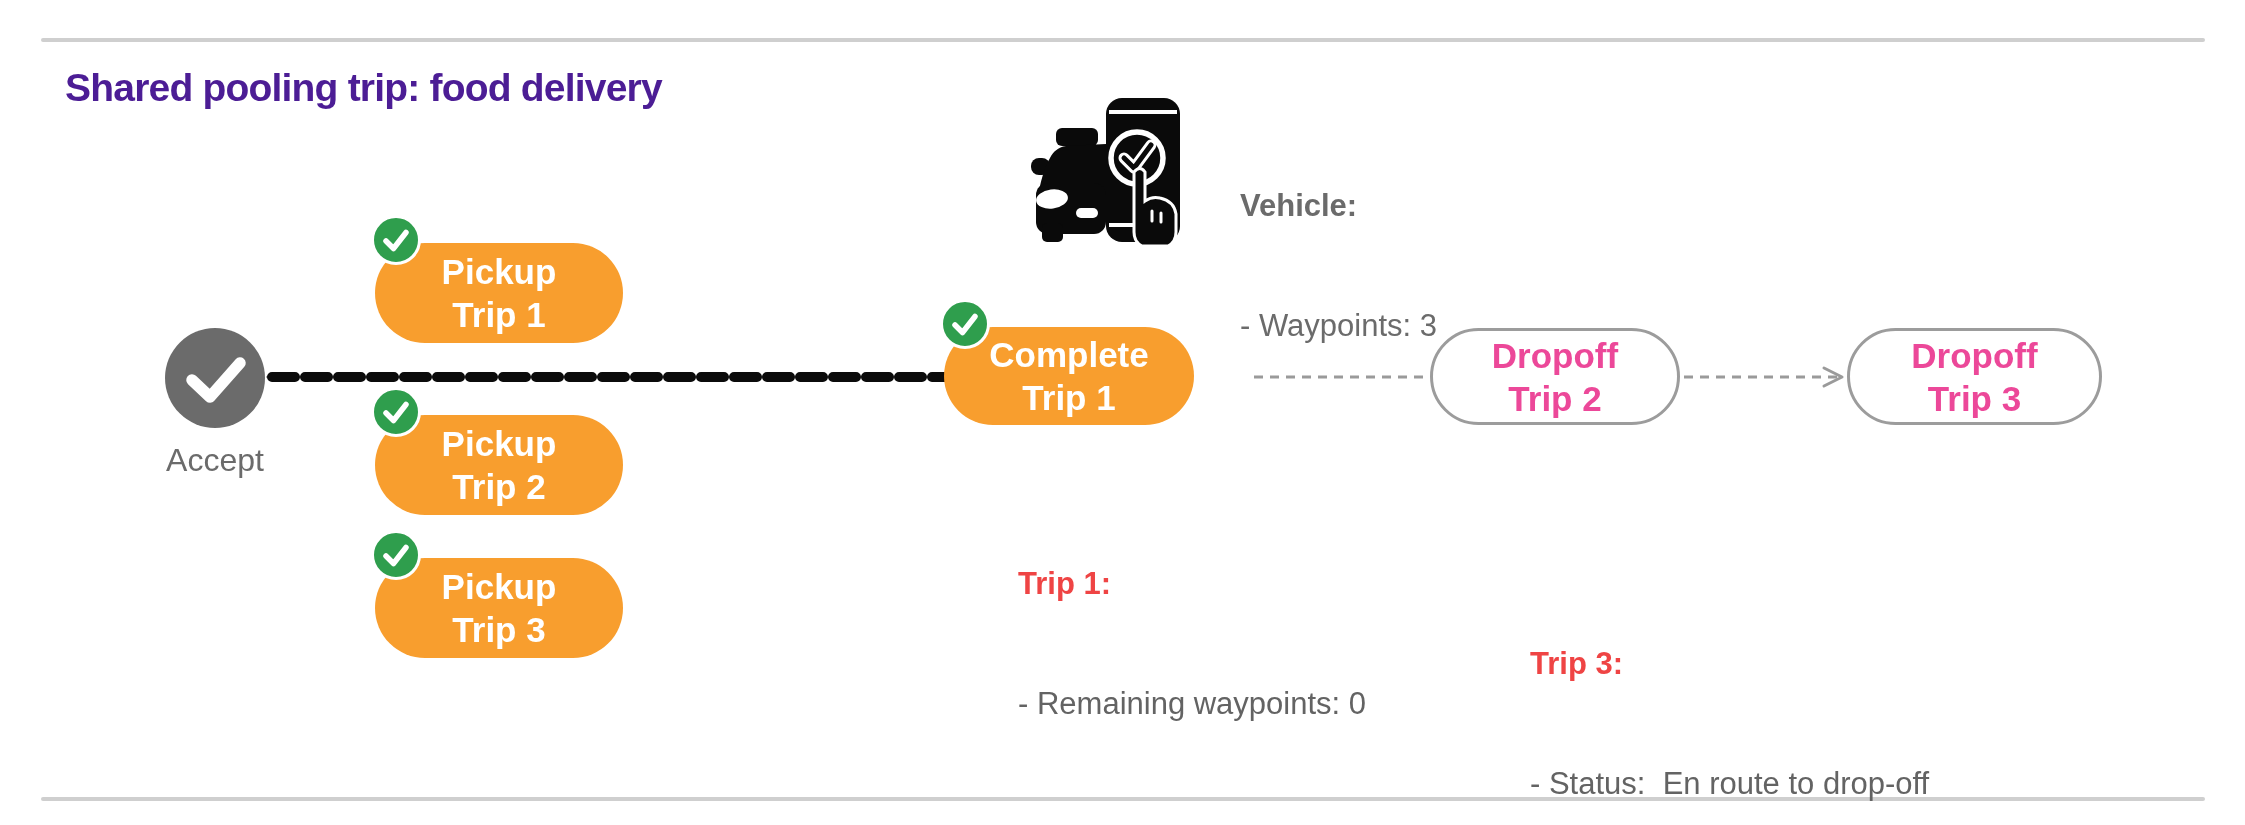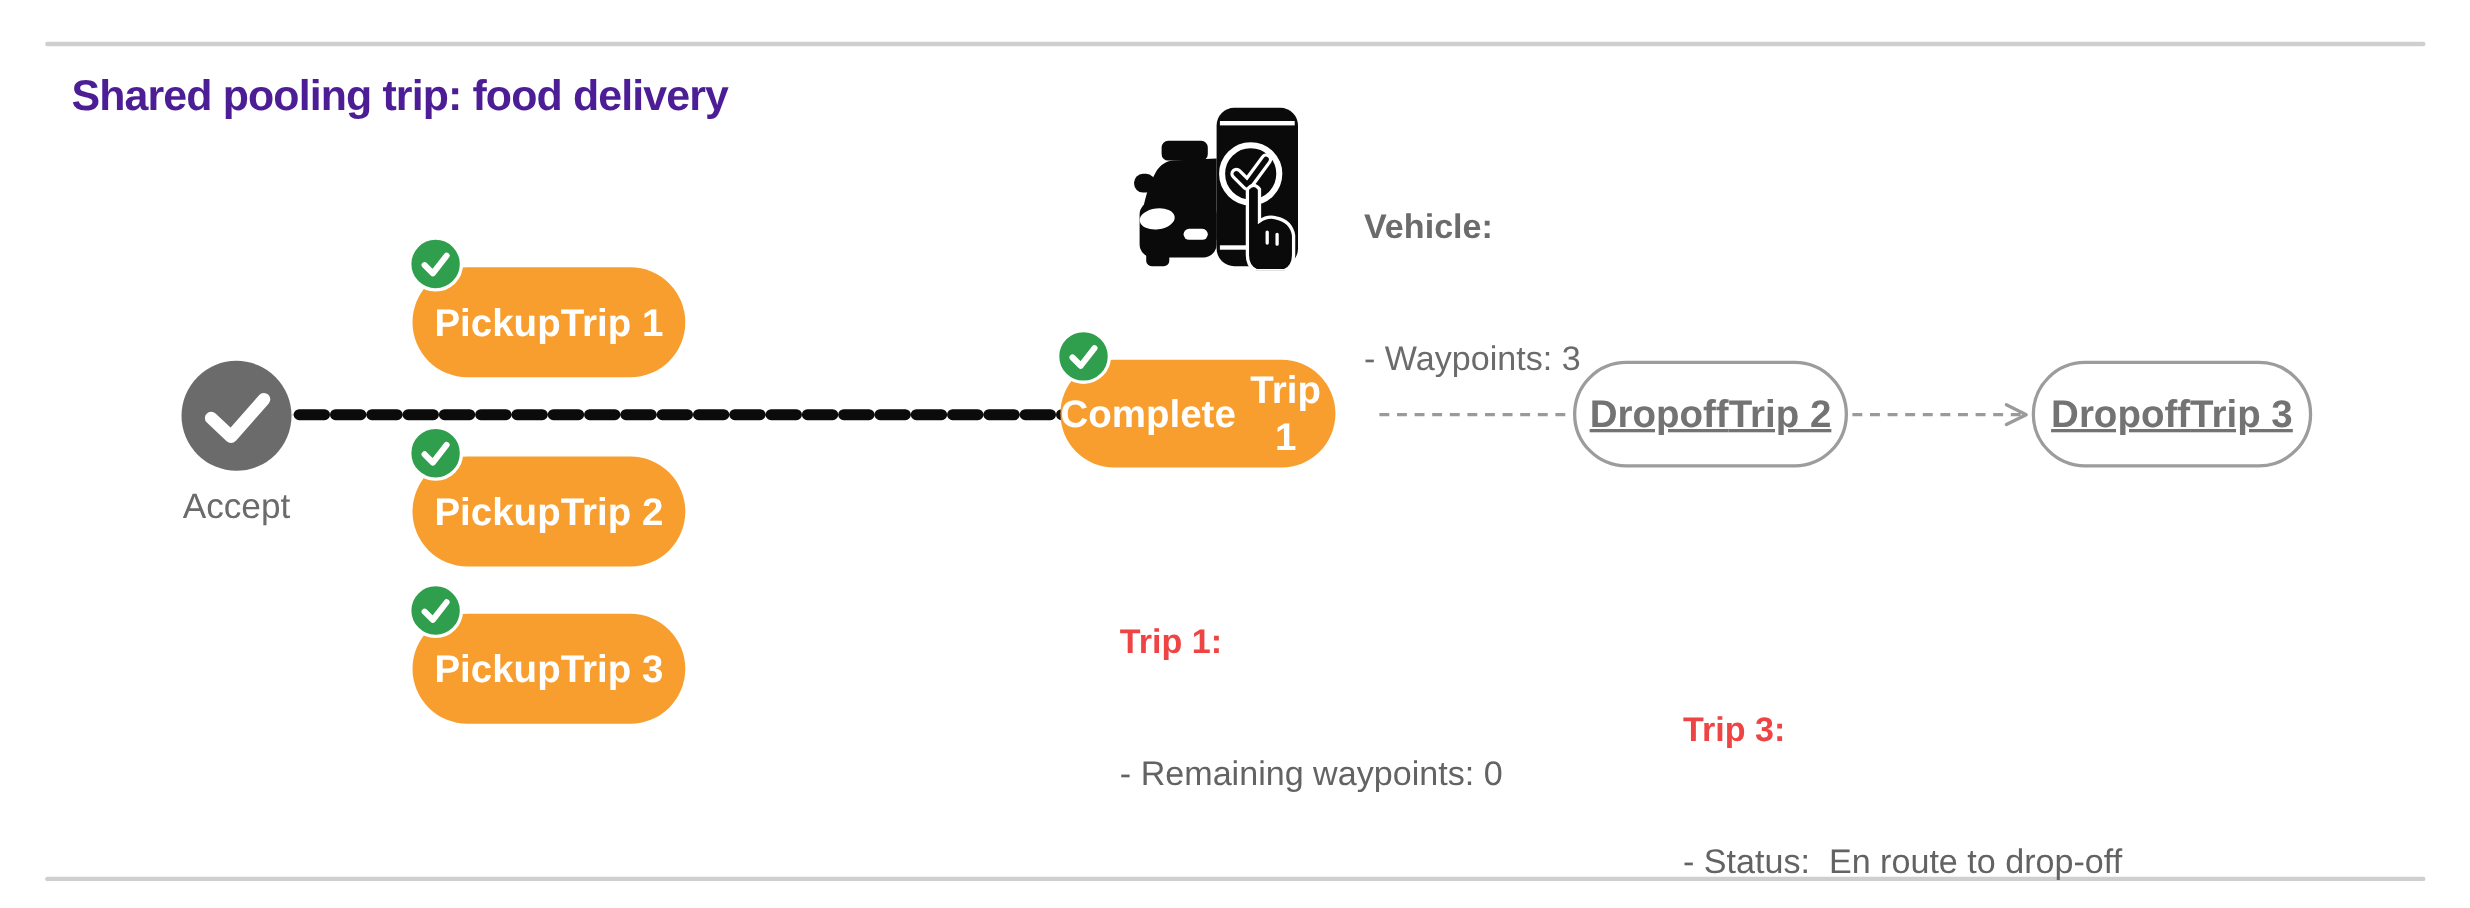--- a/index.html
+++ b/index.html
@@ -20,26 +20,26 @@
   .overlay{position:absolute;left:0;top:0;width:2245px;height:825px;pointer-events:none;}
   .start-node{
     position:absolute;left:165px;top:328px;width:100px;height:100px;border-radius:50%;
     background:#6b6b6b;display:flex;align-items:center;justify-content:center;
   }
   .start-label{
     position:absolute;left:80px;top:442px;width:270px;text-align:center;
     color:#6b6b6b;font-size:32px;line-height:37px;
   }
   .pill{
-    position:absolute;border-radius:52px;display:flex;flex-direction:row;
+    position:absolute;border-radius:52px;display:flex;flex-direction:column;
     align-items:center;justify-content:center;text-align:center;box-sizing:border-box;
     font-size:35px;font-weight:bold;line-height:43px;
   }
   .pill.orange{background:#f89e2e;color:#ffffff;}
-  .pill.ghost{background:#ffffff;border:3px solid #9c9c9c;color:#737373;text-decoration:underline;}
+  .pill.ghost{background:#ffffff;border:3px solid #9c9c9c;color:#ec4899;}
   .badge{
     position:absolute;left:-4px;top:-28px;width:44px;height:44px;border-radius:50%;
     background:#2f9e4d;border:3px solid #ffffff;box-sizing:content-box;
     display:flex;align-items:center;justify-content:center;
   }
   .badge svg{width:44px;height:44px;display:block;}
   .status-block{position:absolute;color:#636363;font-size:31px;line-height:40px;white-space:pre;}
   .status-block .s-title{font-weight:bold;color:#ef4444;}
 </style>
 </head>
@@ -118,21 +118,21 @@
   <div class="pill orange" style="left:375px;top:558px;width:248px;height:100px">
     <span class="badge">
       <svg viewBox="0 0 44 44">
           <polyline points="12,23 19.5,30.5 32,14.5" fill="none" stroke="#ffffff" stroke-width="5.5" stroke-linecap="round" stroke-linejoin="round"></polyline>
         </svg>
     </span>
     <span>Pickup</span>
     <span>Trip 3</span>
   </div>
 
-  <div class="pill orange" style="left:964px;top:327px;width:250px;height:98px">
+  <div class="pill orange" style="left:944px;top:327px;width:250px;height:98px">
     <span class="badge">
       <svg viewBox="0 0 44 44">
           <polyline points="12,23 19.5,30.5 32,14.5" fill="none" stroke="#ffffff" stroke-width="5.5" stroke-linecap="round" stroke-linejoin="round"></polyline>
         </svg>
     </span>
     <span>Complete</span>
     <span>Trip 1</span>
   </div>
 
   <div class="pill ghost" style="left:1430px;top:328px;width:250px;height:97px">

